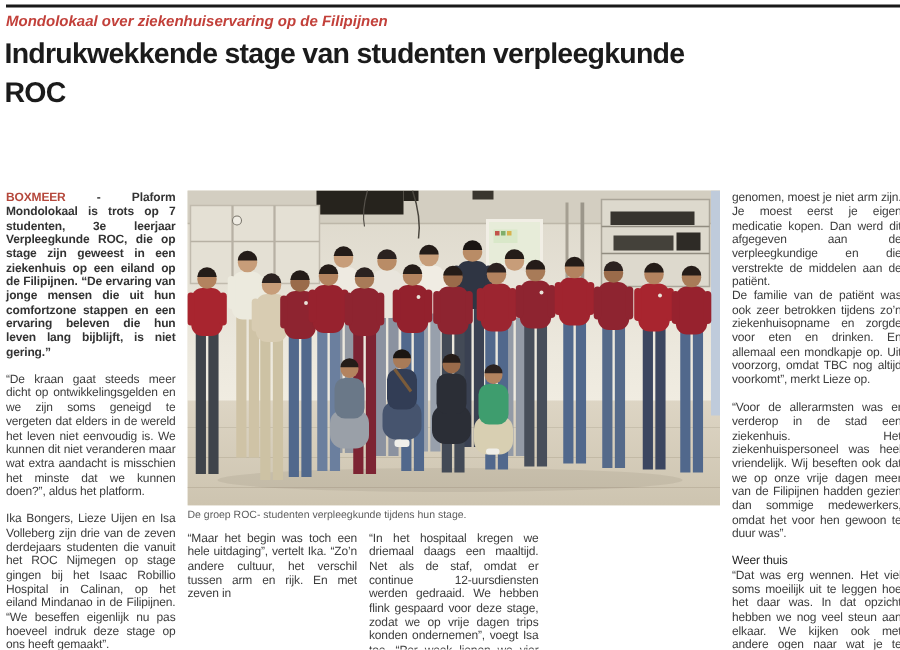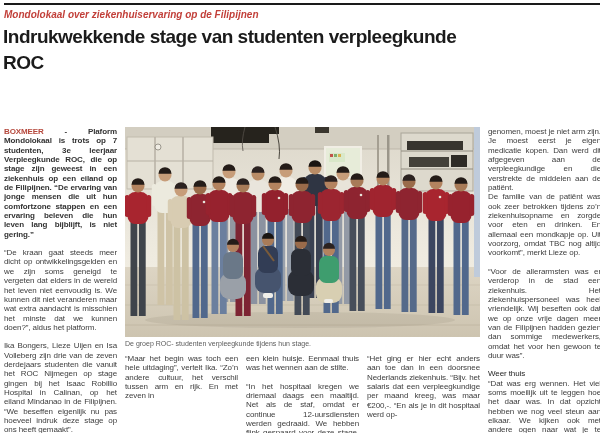--- a/index.html
+++ b/index.html
@@ -209,25 +209,23 @@
         </g>
       </svg>
       <div class="caption">De groep ROC- studenten verpleegkunde tijdens hun stage.</div>
     </div>
 
     <div class="midcols">
       <div class="midcol">
         <p class="para">“Maar het begin was toch een hele uitdaging”, vertelt Ika. “Zo’n andere cultuur, het verschil tussen arm en rijk. En met zeven in</p>
       </div>
       <div class="midcol">
-        <p class="para">een klein huisje. Eenmaal thuis was het wennen aan de stilte.</p>
         <p class="para">“In het hospitaal kregen we driemaal daags een maaltijd. Net als de staf, omdat er continue 12-uursdiensten werden gedraaid. We hebben flink gespaard voor deze stage, zodat we op vrije dagen trips konden ondernemen”, voegt Isa toe. “Per week liepen we vier dagen stage en de</p>
       </div>
       <div class="midcol">
-        <p class="para">“Het ging er hier echt anders aan toe dan in een doorsnee Nederlands ziekenhuis. “Bijv. het salaris dat een verpleegkundige per maand kreeg, was maar €200,-. “En als je in dit hospitaal werd op-</p>
       </div>
     </div>
   </div>
 
   <div class="col">
     <p class="para tight">genomen, moest je niet arm zijn. Je moest eerst je eigen medicatie kopen. Dan werd dit afgegeven aan de verpleegkundige en die verstrekte de middelen aan de patiënt.</p>
     <p class="para">De familie van de patiënt was ook zeer betrokken tijdens zo’n ziekenhuisopname en zorgde voor eten en drinken. En allemaal een mondkapje op. Uit voorzorg, omdat TBC nog altijd voorkomt”, merkt Lieze op.</p>
     <p class="para">“Voor de allerarmsten was er verderop in de stad een ziekenhuis. Het ziekenhuispersoneel was heel vriendelijk. Wij beseften ook dat we op onze vrije dagen meer van de Filipijnen hadden gezien dan sommige medewerkers, omdat het voor hen gewoon te duur was”.</p>
     <div class="subhead">Weer thuis</div>
     <p class="para">“Dat was erg wennen. Het viel soms moeilijk uit te leggen hoe het daar was. In dat opzicht hebben we nog veel steun aan elkaar. We kijken ook met andere ogen naar wat je te besteden hebt.</p>

